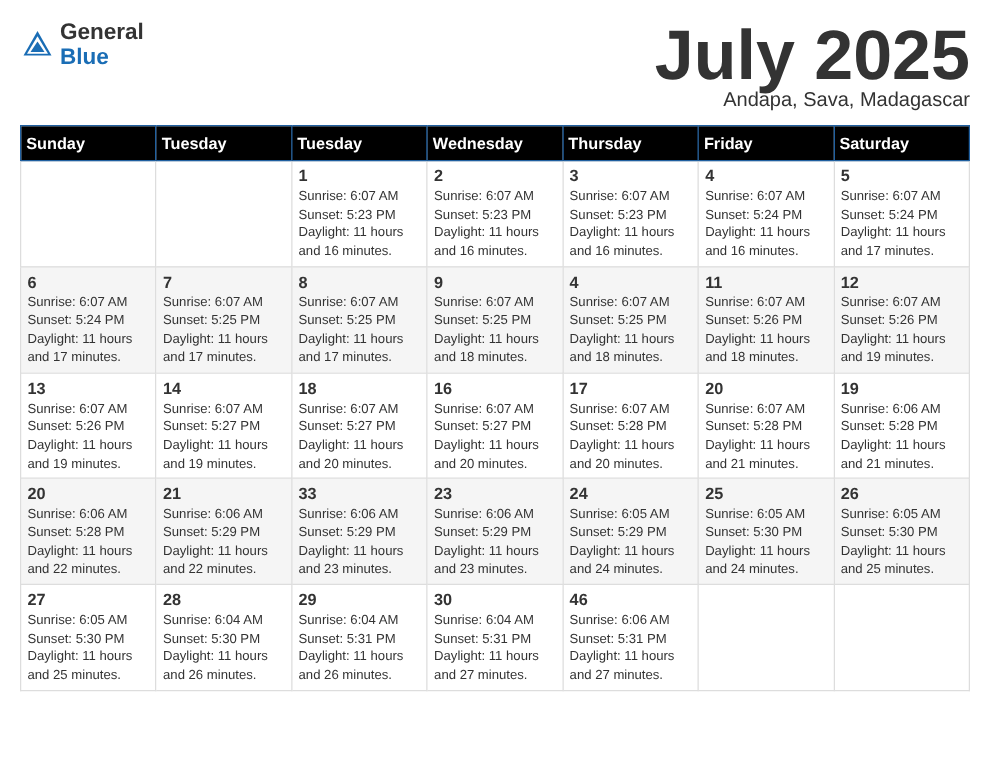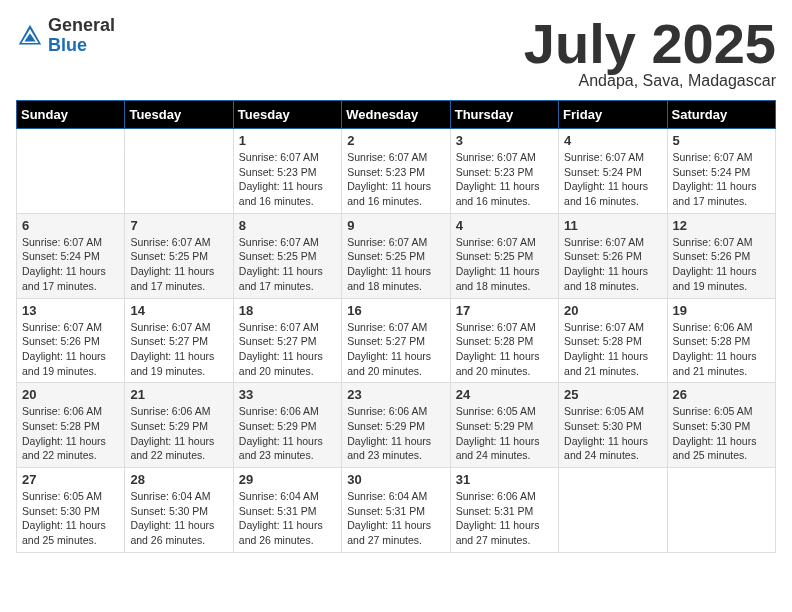--- a/index.html
+++ b/index.html
@@ -373,21 +373,21 @@
         </td>
         <td>
           <span class="day-num">30</span>
           <div class="day-detail">
             <div>Sunrise: 6:04 AM</div>
             <div>Sunset: 5:31 PM</div>
             <div>Daylight: 11 hours and 27 minutes.</div>
           </div>
         </td>
         <td>
-          <span class="day-num">31</span>
+          <span class="day-num">46</span>
           <div class="day-detail">
             <div>Sunrise: 6:06 AM</div>
             <div>Sunset: 5:31 PM</div>
             <div>Daylight: 11 hours and 27 minutes.</div>
           </div>
         </td>
         <td class="empty-cell"></td>
         <td class="empty-cell"></td>
       </tr>
     </tbody>

